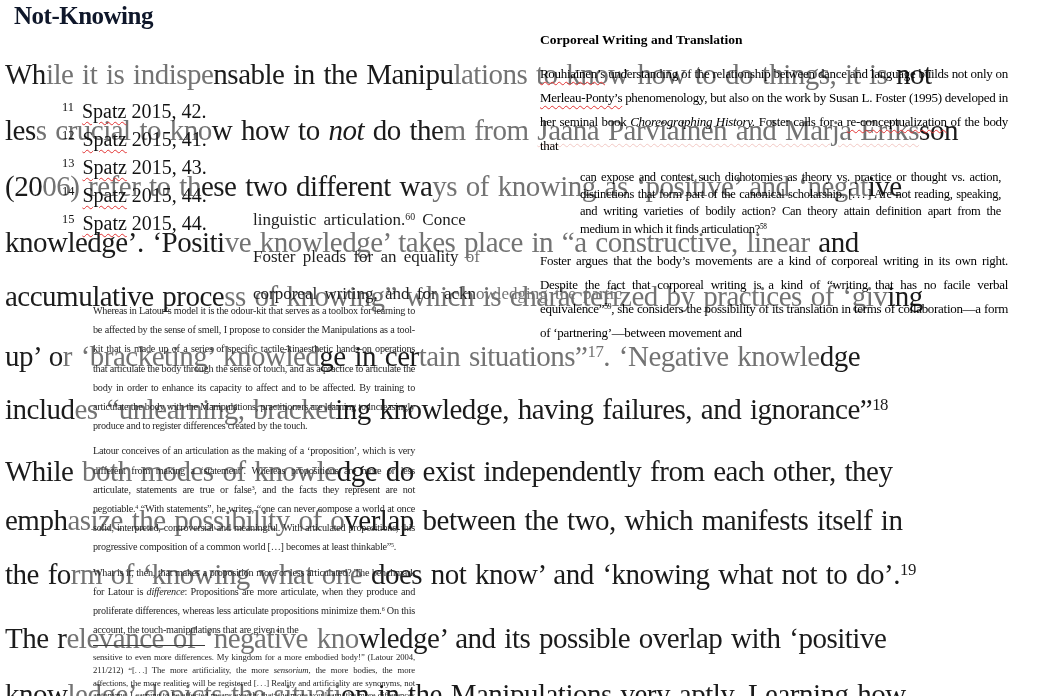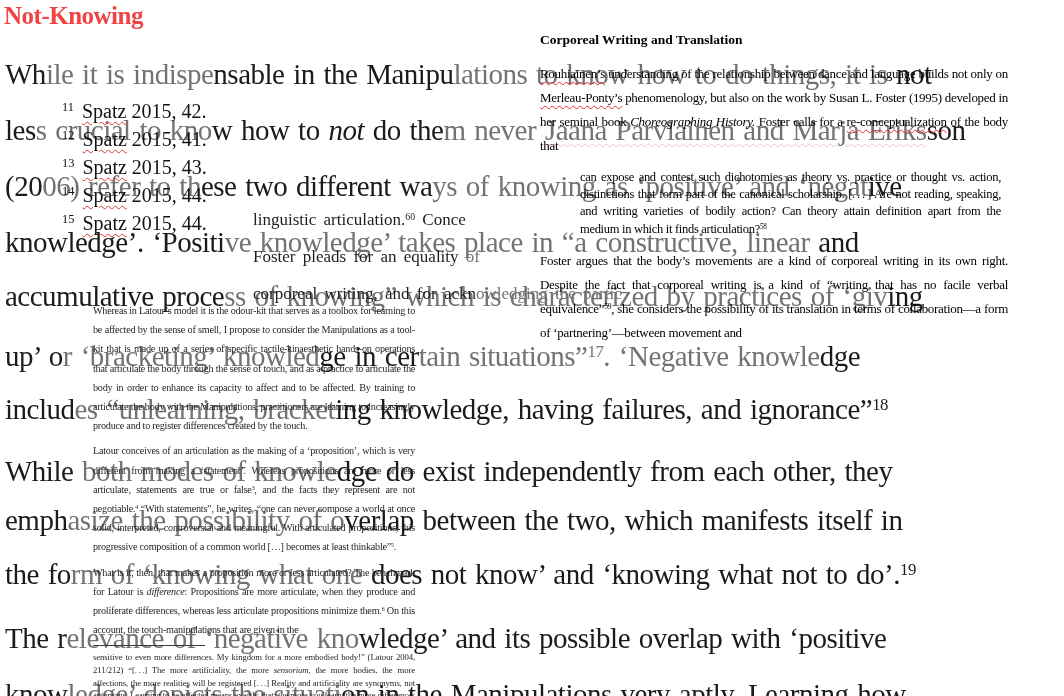--- a/index.html
+++ b/index.html
@@ -9,22 +9,22 @@
   }
   .canvas{position:absolute;inset:0;}
   
   .f{color:#737373;}               
   .i{font-style:italic;}
   .sq{text-decoration-line:underline;text-decoration-style:wavy;
       text-decoration-color:#e23434;text-decoration-thickness:1px;text-underline-offset:3px;margin-top:48px;}
   .f.sq{text-decoration-color:#f2c8c4;}
   sup{font-size:58%;vertical-align:baseline;position:relative;top:-0.55em;line-height:0;}
   
-  #doc-title{position:absolute;left:4px;top:2px;margin:0;font-size:25px;font-weight:bold;
-    letter-spacing:-0.5px;color:#ef4444;}
+  #doc-title{position:absolute;left:14px;top:2px;margin:0;font-size:25px;font-weight:bold;
+    letter-spacing:-0.5px;color:#0f172a;}
   .bigline{position:absolute;left:5px;white-space:nowrap;font-size:29px;letter-spacing:-0.5px;
     word-spacing:2px;color:#1b1b1b;}
   
   .fnitem{position:absolute;left:62px;font-size:20px;font-weight:400;color:#121212;white-space:nowrap;}
   .fnitem sup{font-size:62%;margin-right:3px;}
   
   .midline{position:absolute;font-size:17px;color:#1e1e1e;white-space:nowrap;word-spacing:3px;}
   
   #excerpt{position:absolute;left:93px;top:301px;width:322px;font-size:10.2px;
     letter-spacing:-0.25px;line-height:19.2px;text-align:justify;color:#262626;}
@@ -41,21 +41,21 @@
 </style>
 </head>
 <body>
 
 <div class="canvas">
 
   <h1 id="doc-title">Not-Knowing</h1>
 
   <div id="bigtext">
       <div class="bigline" style="top: 58px;"><span>Wh</span><span class="f">ile it is indispe</span><span>nsable in the Manipu</span><span class="f">lations to know how to do things, it is </span><span>not</span></div>
-      <div class="bigline" style="top: 114px;"><span>les</span><span class="f">s crucial to kno</span><span>w how to </span><span class="i">not</span><span> do the</span><span class="f">m never </span><span class="f sq">Jaana Parviainen and Marja Eriks</span><span>son</span></div>
+      <div class="bigline" style="top: 114px;"><span>les</span><span class="f">s crucial to kno</span><span>w how to </span><span class="i">not</span><span> do the</span><span class="f">m from </span><span class="f sq">Jaana Parviainen and Marja Eriks</span><span>son</span></div>
       <div class="bigline" style="top: 170px;"><span>(20</span><span class="f">06) refer to th</span><span>ese two different wa</span><span class="f">ys of knowing as ‘positive’ and ‘negat</span><span>ive</span></div>
       <div class="bigline" style="top: 226px;"><span>knowledge’. ‘Positi</span><span class="f">ve knowledge’ takes place in “a constructive, linear </span><span>and</span></div>
       <div class="bigline" style="top: 280px;"><span>accumulative proce</span><span class="f">ss of knowing” which is characterized by practices of ‘giv</span><span>ing</span></div>
       <div class="bigline" style="top: 340px;"><span>up’ o</span><span class="f">r ‘bracketing’ knowled</span><span>ge in cer</span><span class="f">tain situations”</span><sup class="f">17</sup><span class="f">. ‘Negative knowle</span><span>dge</span></div>
       <div class="bigline" style="top: 393px;"><span>includ</span><span class="f">es “unlearning, bracket</span><span>ing knowledge, having failures, and ignorance”</span><sup>18</sup></div>
       <div class="bigline" style="top: 455px;"><span>While</span><span class="f"> both modes of knowle</span><span>dge do exist independently from each other, they</span></div>
       <div class="bigline" style="top: 504px;"><span>emph</span><span class="f">asize the possibility of o</span><span>verlap between the two, which manifests itself in</span></div>
       <div class="bigline" style="top: 558px;"><span>the fo</span><span class="f">rm of ‘knowing what one </span><span>does not know’ and ‘knowing what not to do’.</span><sup>19</sup></div>
       <div class="bigline" style="top: 622px; text-align: right;"><span>The r</span><span class="f">elevance of ‘negative kno</span><span>wledge’ and its possible overlap with ‘positive</span></div>
       <div class="bigline" style="top: 678px;"><span>know</span><span class="f">ledge’ depicts the situati</span><span>on in the Manipulations very aptly. Learning how</span></div>

